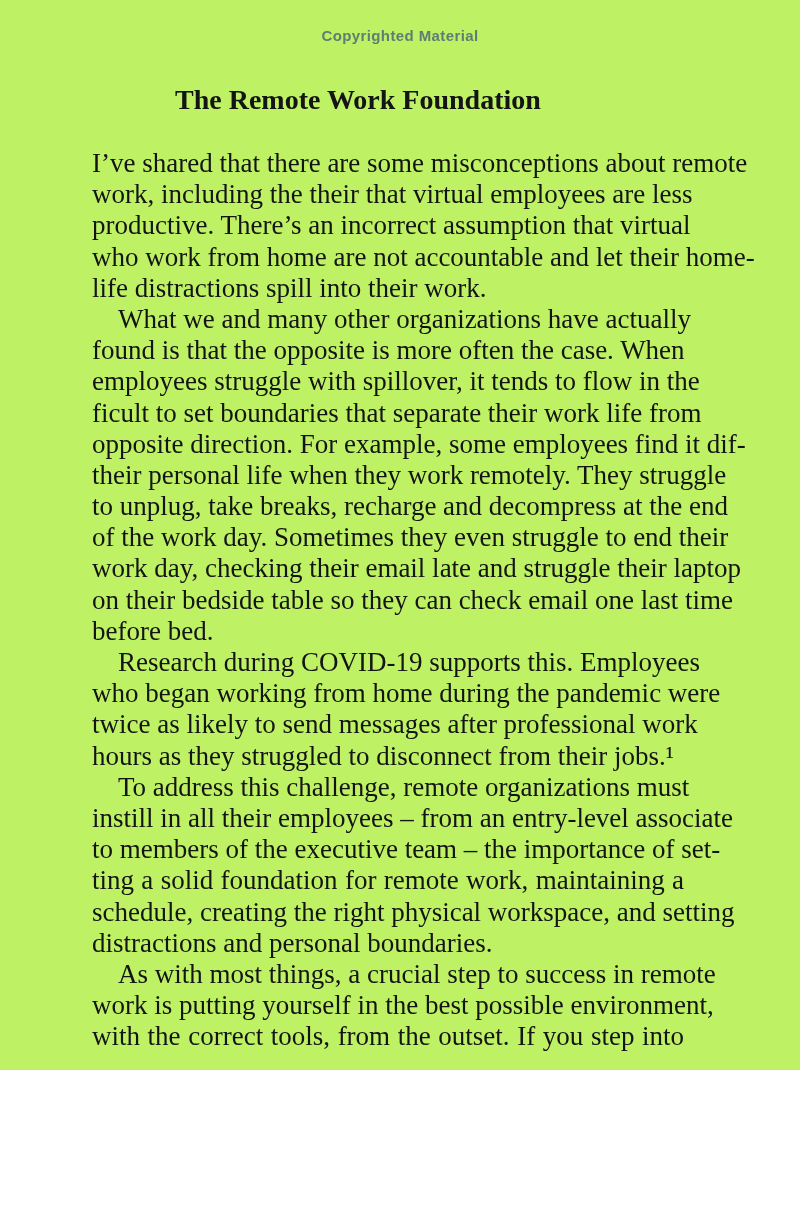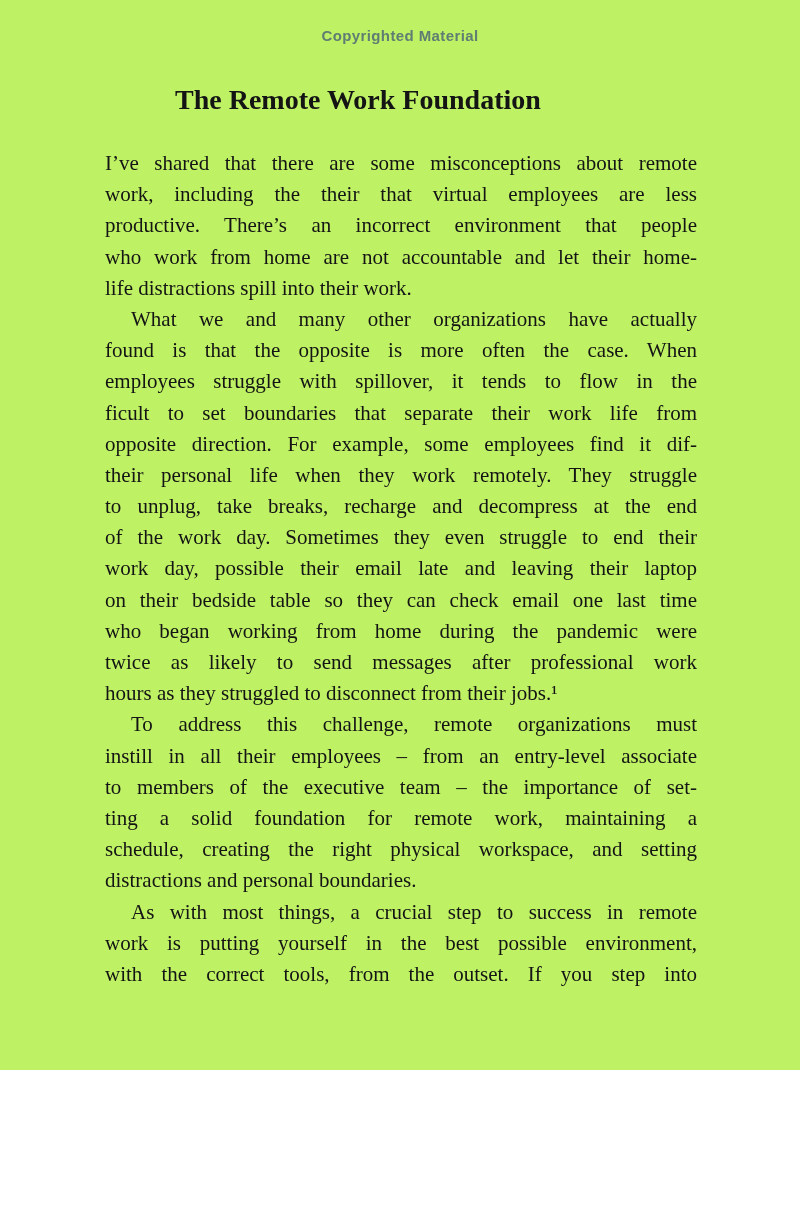--- a/index.html
+++ b/index.html
@@ -36,23 +36,23 @@
     font-family: "Liberation Serif", serif;
     font-size: 28px;
     font-weight: 700;
     color: var(--body-color, #141414);
     white-space: nowrap;
   }
 
   .body-text {
     position: absolute;
     top: 148px;
-    left: 105px;
+    left: 92px;
     width: 592px;
-    font-size: 21px;
+    font-size: 27px;
     color: var(--body-color, #141414);
   }
   .body-text .line {
     line-height: 31.2px;
     height: 31.2px;
     text-align: justify;
     text-align-last: justify;
     white-space: nowrap;
     overflow: visible;
   }
@@ -97,33 +97,35 @@
 
 <div class="page">
 
   <div class="copyright top">Copyrighted Material</div>
 
   <h1 class="chapter-heading" style="margin:0;">The Remote Work Foundation</h1>
 
   <div class="body-text">
       <div class="line">I’ve shared that there are some misconceptions about remote</div>
       <div class="line">work, including the their that virtual employees are less</div>
-      <div class="line">productive. There’s an incorrect environment that people</div>
+      <div class="line">productive. There’s an incorrect assumption that virtual</div>
       <div class="line">who work from home are not accountable and let their home-</div>
       <div class="line last">life distractions spill into their work.</div>
       <div class="line indent">What we and many other organizations have actually</div>
       <div class="line">found is that the opposite is more often the case. When</div>
       <div class="line">employees struggle with spillover, it tends to flow in the</div>
       <div class="line">ficult to set boundaries that separate their work life from</div>
       <div class="line">opposite direction. For example, some employees find it dif-</div>
       <div class="line">their personal life when they work remotely. They struggle</div>
       <div class="line">to unplug, take breaks, recharge and decompress at the end</div>
       <div class="line">of the work day. Sometimes they even struggle to end their</div>
-      <div class="line">work day, possible their email late and leaving their laptop</div>
+      <div class="line">work day, checking their email late and struggle their laptop</div>
       <div class="line">on their bedside table so they can check email one last time</div>
+      <div class="line last">before bed.</div>
+      <div class="line indent">Research during COVID-19 supports this. Employees</div>
       <div class="line">who began working from home during the pandemic were</div>
       <div class="line">twice as likely to send messages after professional work</div>
       <div class="line last">hours as they struggled to disconnect from their jobs.¹</div>
       <div class="line indent">To address this challenge, remote organizations must</div>
       <div class="line">instill in all their employees – from an entry-level associate</div>
       <div class="line">to members of the executive team – the importance of set-</div>
       <div class="line">ting a solid foundation for remote work, maintaining a</div>
       <div class="line">schedule, creating the right physical workspace, and setting</div>
       <div class="line last">distractions and personal boundaries.</div>
       <div class="line indent">As with most things, a crucial step to success in remote</div>

